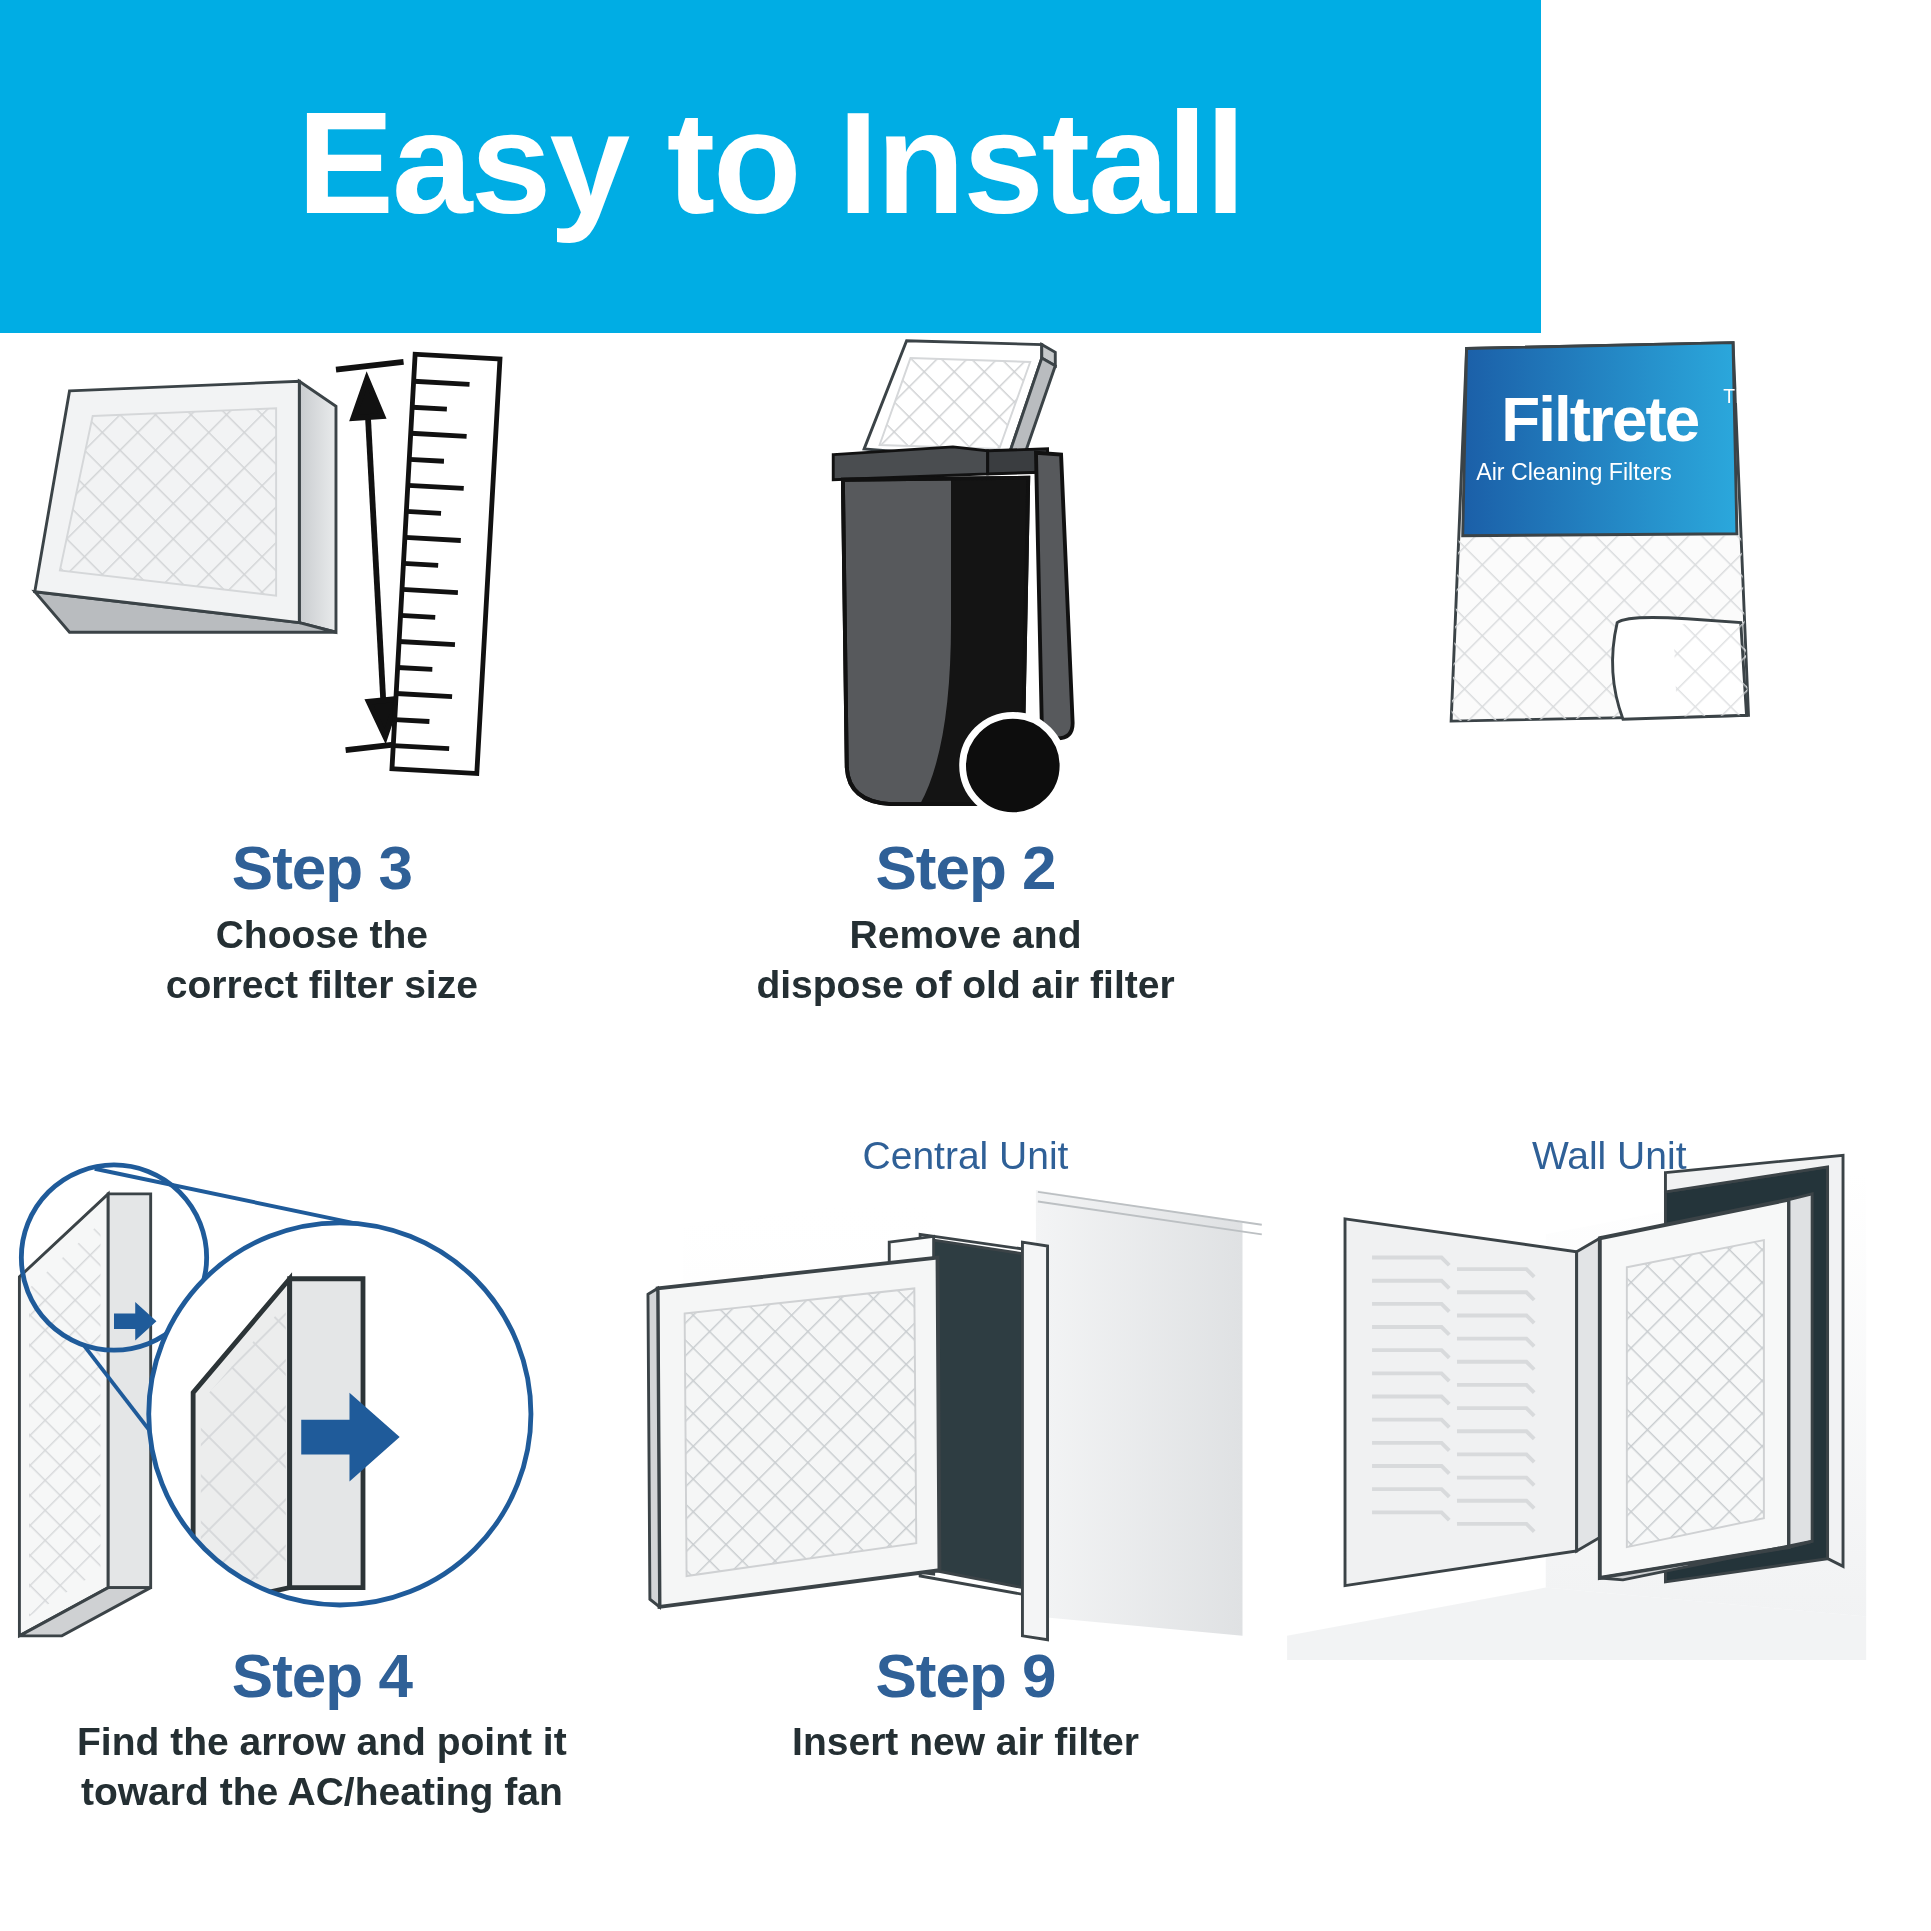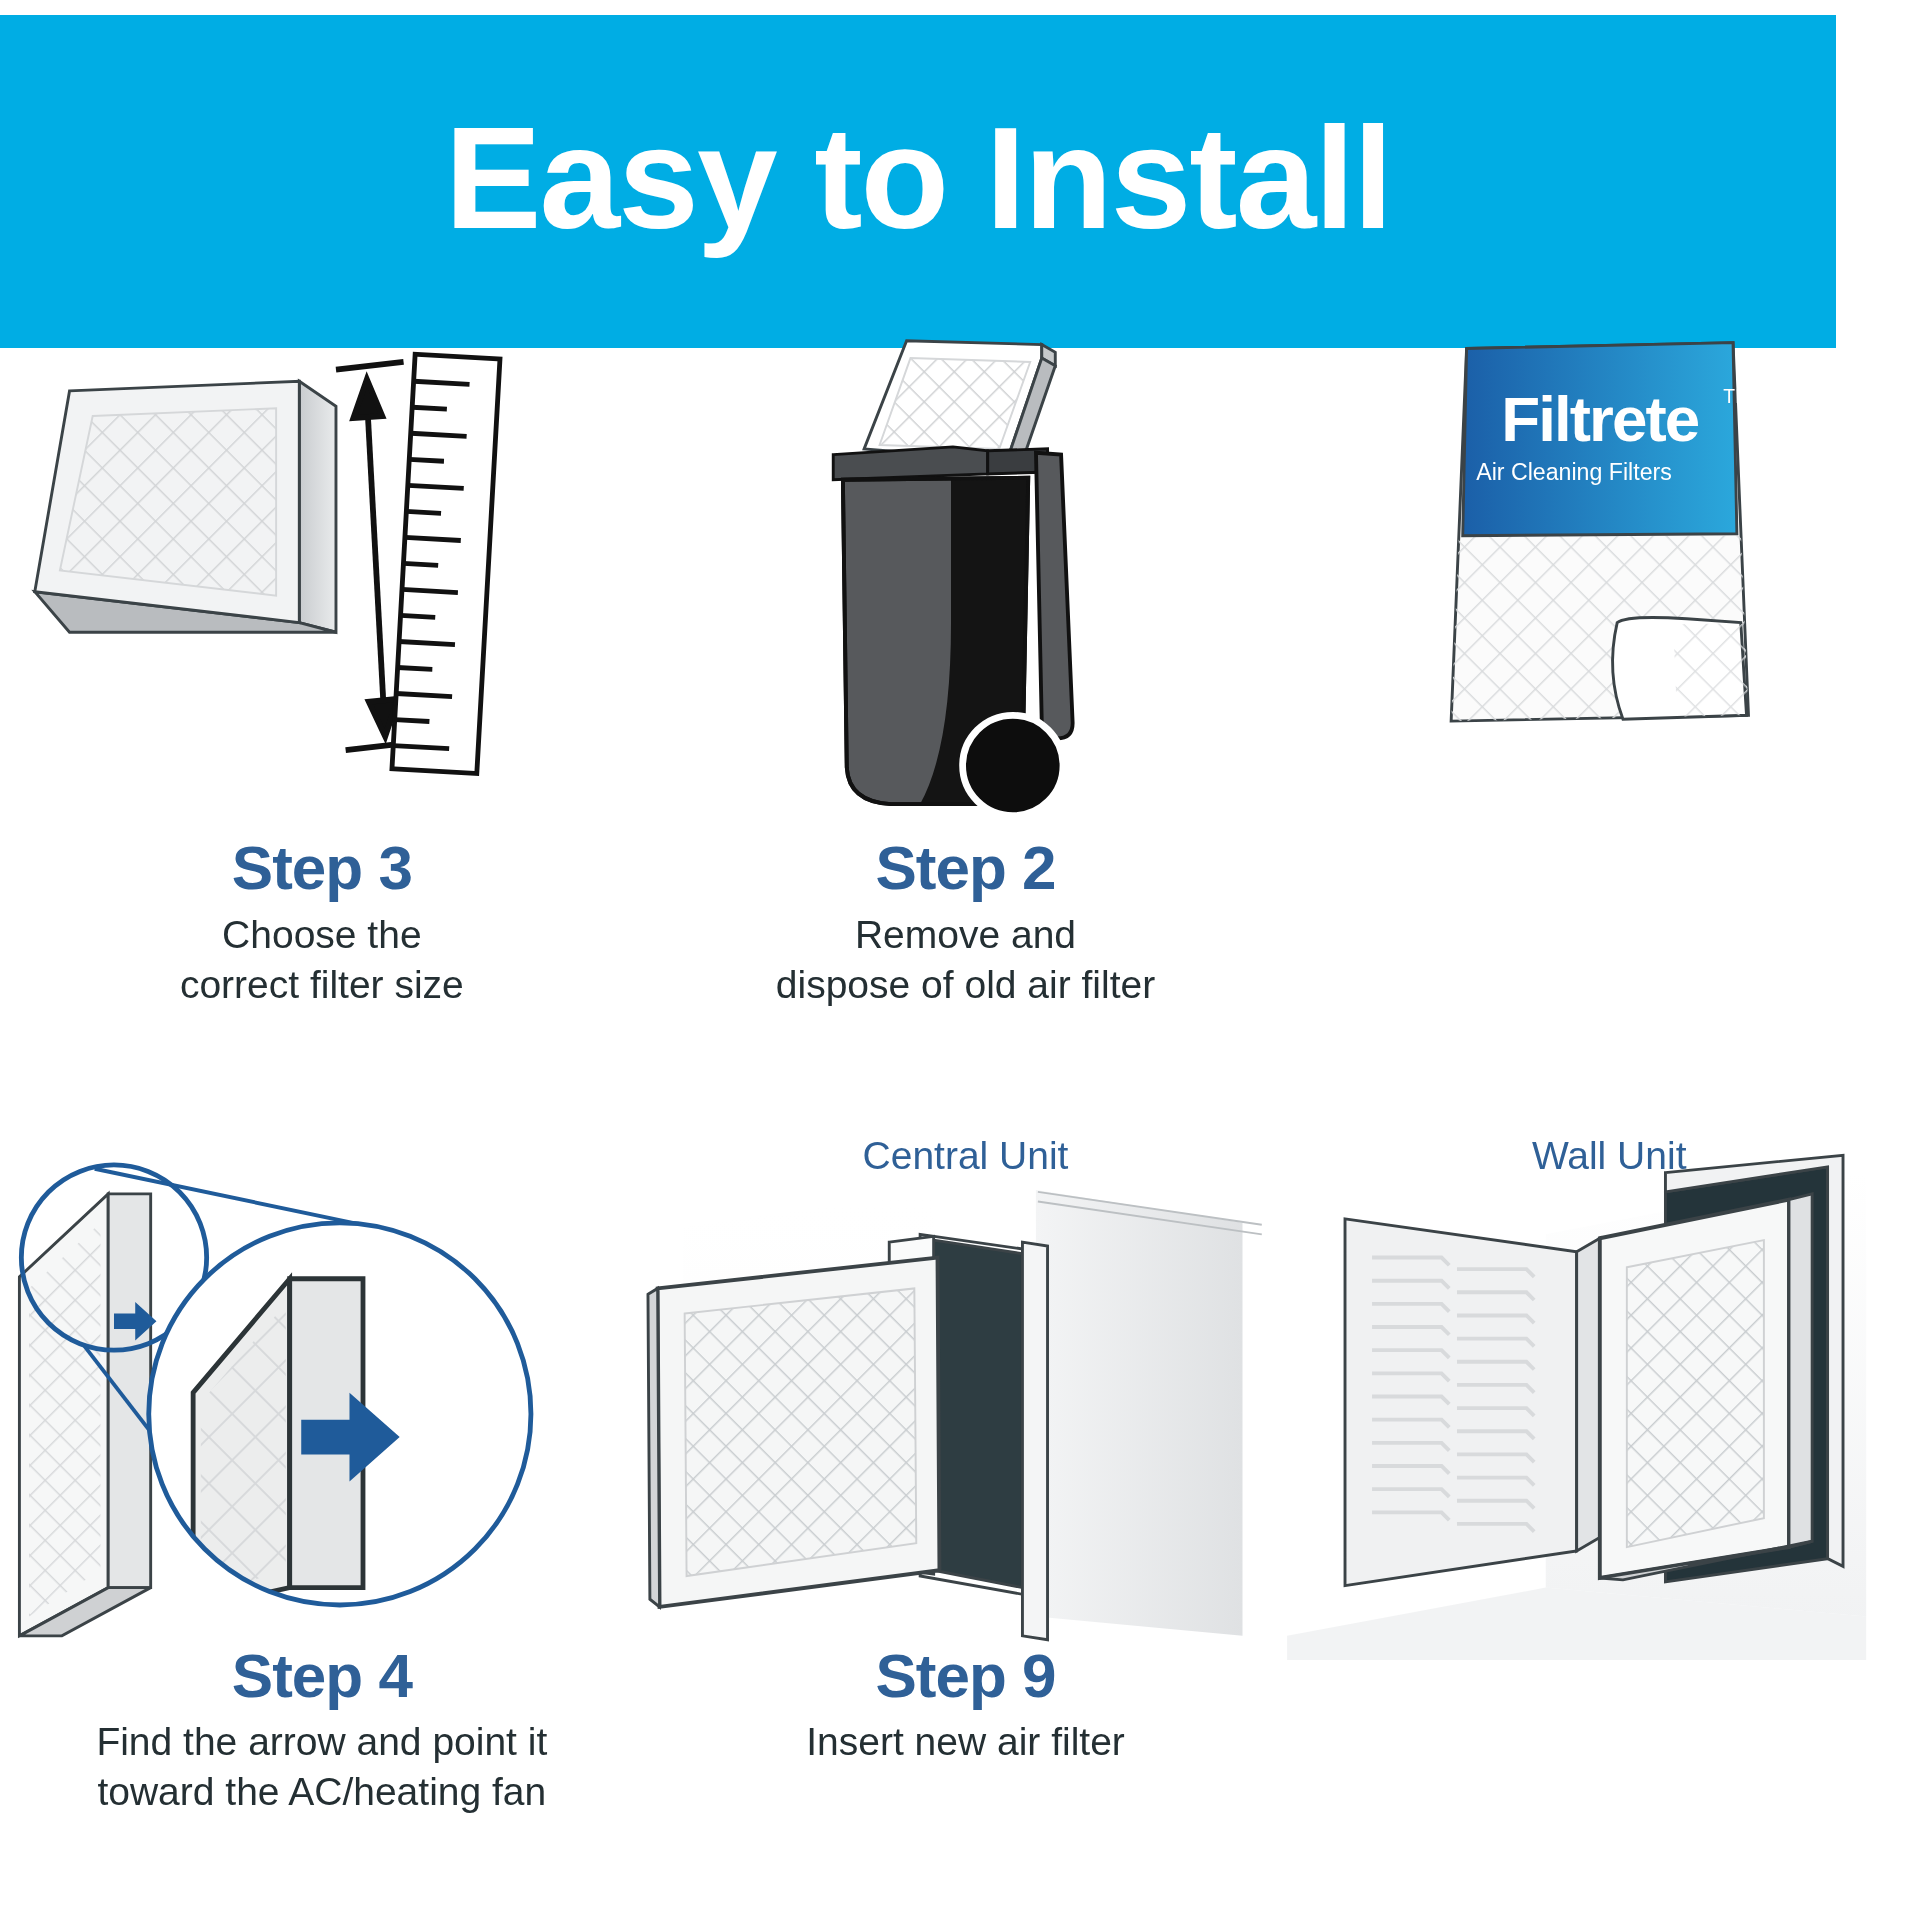--- a/index.html
+++ b/index.html
@@ -5,23 +5,23 @@
   html,body{margin:0;padding:0;}
   body{
     width:1931px;height:1931px;
     background:#ffffff;
     font-family:"Liberation Sans", sans-serif;
     overflow:hidden;
     position:relative;
   }
   
   #header{
-    position:absolute;left:0;top:0;width:1836px;height:333px;
+    position:absolute;left:0;top:0;width:1541px;height:333px;
     background:#00ADE4;
-    display:flex;align-items:center;justify-content:center;margin-top:15px;
+    display:flex;align-items:center;justify-content:center;
   }
   #header-title{
     color:#ffffff;
     font-size:145px;
     font-weight:bold;
     letter-spacing:-1.9px;
     line-height:1;
     margin-top:-5.8px;
   }
   
@@ -35,21 +35,21 @@
   }
   .col{position:relative;flex:1 1 0;}
   .art{position:relative;width:100%;height:502px;}
   .art-tall{height:526px;}
   .caption{position:relative;text-align:center;}
   .step-head{
     color:#2F6097;font-size:62px;font-weight:bold;line-height:1.05;
     letter-spacing:-1px;
   }
   .step-desc{
-    color:#242F33;font-size:39px;font-weight:normal;line-height:1.28;
+    color:#242F33;font-size:39px;font-weight:bold;line-height:1.28;
     margin-top:9.7px;white-space:pre-line;
   }
   .sub-label{
     position:absolute;width:100%;text-align:center;
     color:#2F6097;font-size:39px;font-weight:normal;top:0;
   }
   svg{display:block;overflow:visible;}
 </style>
 </head>
 <body>

